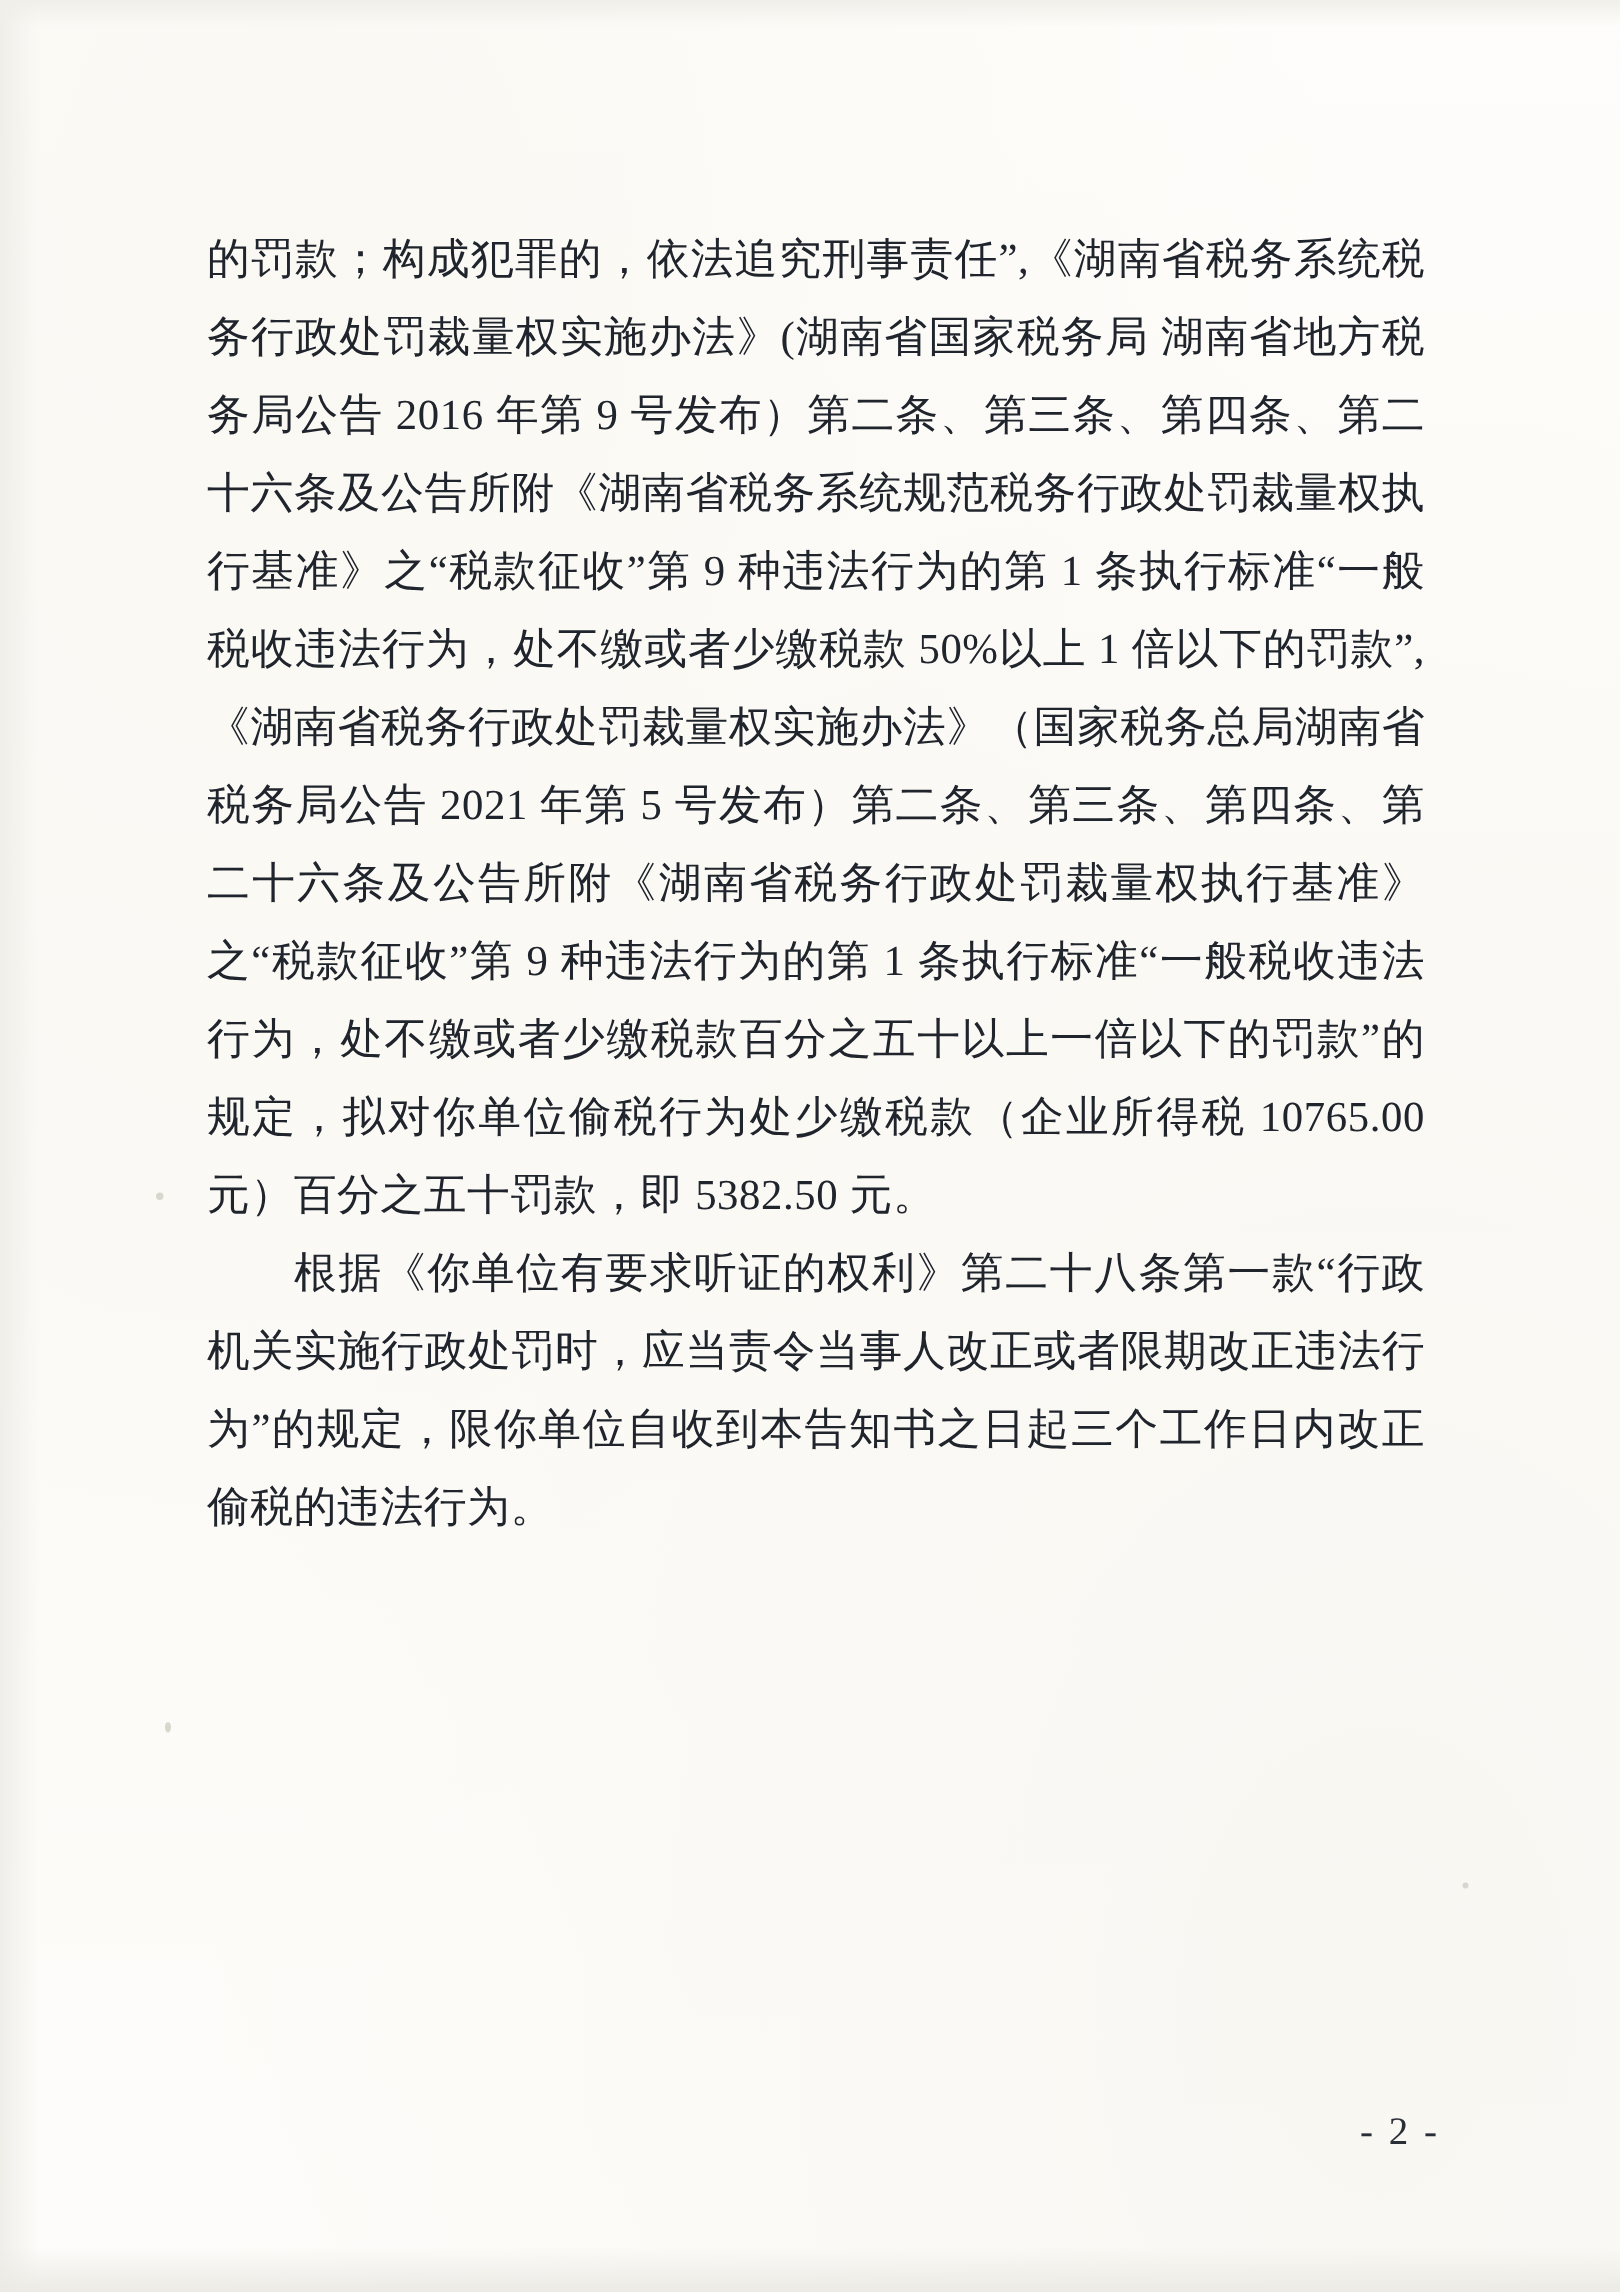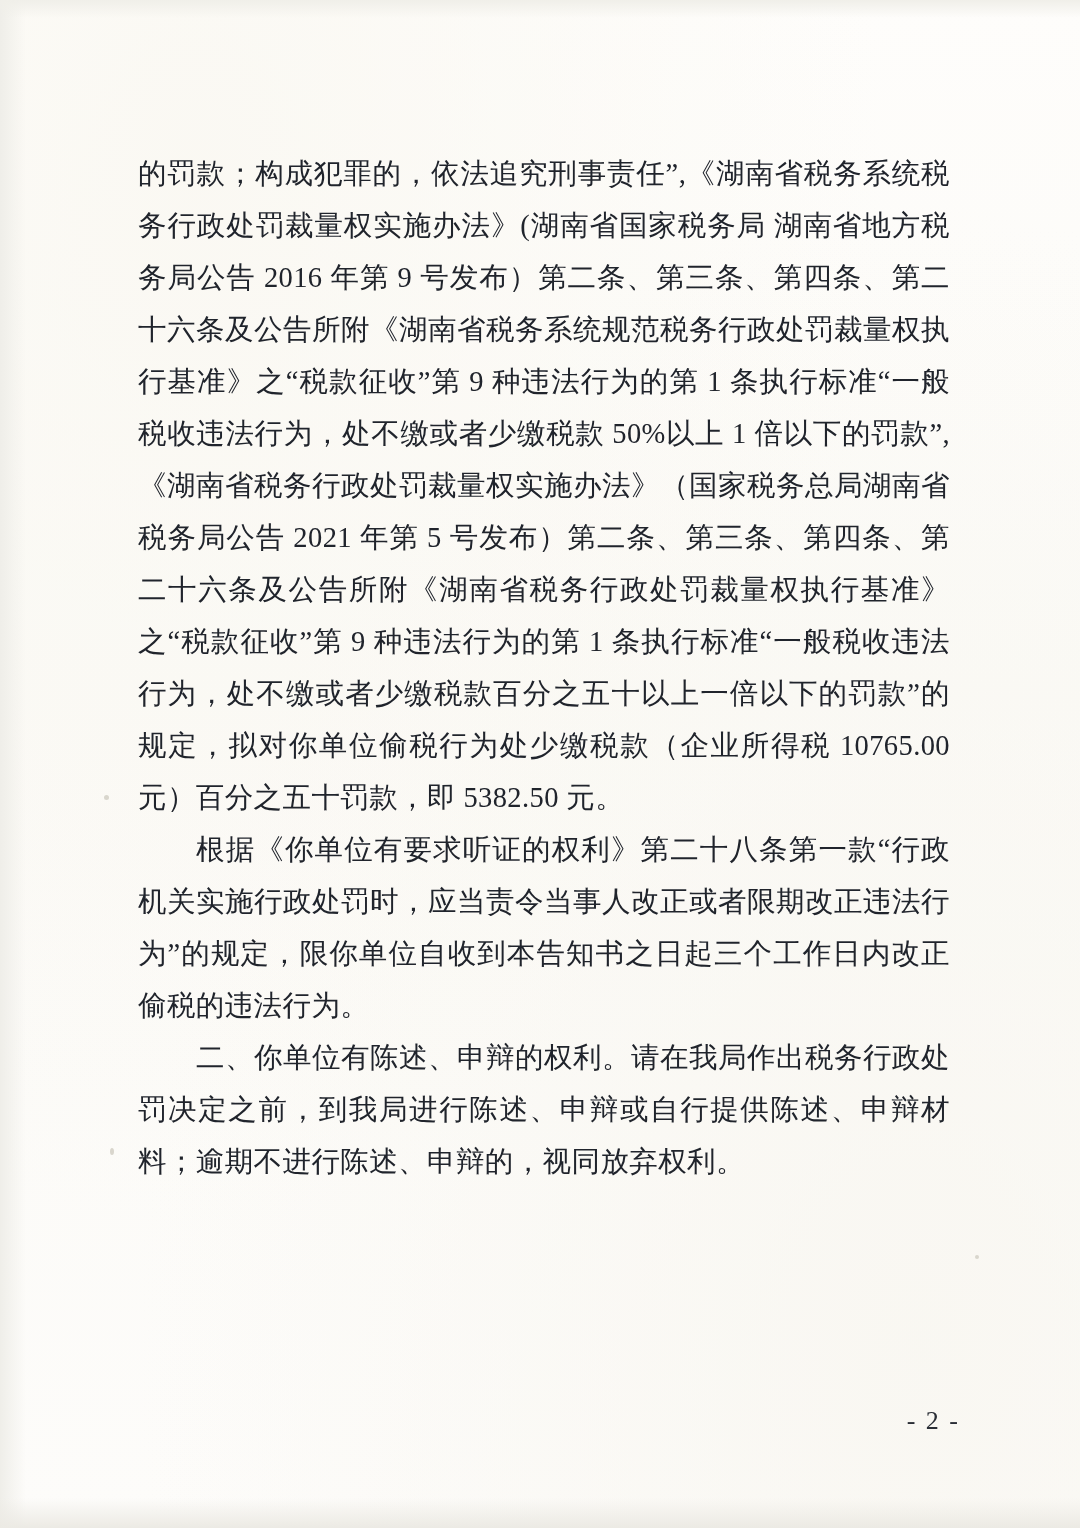--- a/index.html
+++ b/index.html
@@ -97,17 +97,16 @@
   <div class="scan-edge-top"></div>
   <div class="scan-edge-bottom"></div>
 
   <div class="speck" style="left:104px; top:795px; width:5px; height:5px;"></div>
   <div class="speck" style="left:110px; top:1148px; width:4px; height:7px;"></div>
   <div class="speck" style="left:975px; top:1255px; width:4px; height:4px;"></div>
 
   <div class="content">
     <p class="para">的罚款；构成犯罪的，依法追究刑事责任”,《湖南省税务系统税务行政处罚裁量权实施办法》(湖南省国家税务局 湖南省地方税务局公告 2016 年第 9 号发布）第二条、第三条、第四条、第二十六条及公告所附《湖南省税务系统规范税务行政处罚裁量权执行基准》之“税款征收”第 9 种违法行为的第 1 条执行标准“一般税收违法行为，处不缴或者少缴税款 50%以上 1 倍以下的罚款”,《湖南省税务行政处罚裁量权实施办法》（国家税务总局湖南省税务局公告 2021 年第 5 号发布）第二条、第三条、第四条、第二十六条及公告所附《湖南省税务行政处罚裁量权执行基准》之“税款征收”第 9 种违法行为的第 1 条执行标准“一般税收违法行为，处不缴或者少缴税款百分之五十以上一倍以下的罚款”的规定，拟对你单位偷税行为处少缴税款（企业所得税 10765.00 元）百分之五十罚款，即 5382.50 元。</p>
     <p class="para indent">根据《你单位有要求听证的权利》第二十八条第一款“行政机关实施行政处罚时，应当责令当事人改正或者限期改正违法行为”的规定，限你单位自收到本告知书之日起三个工作日内改正偷税的违法行为。</p>
-    <p class="para indent">二、你单位有陈述、申辩的权利。请在我局作出税务行政处罚决定之前，到我局进行陈述、申辩或自行提供陈述、申辩材料；逾期不进行陈述、申辩的，视同放弃权利。</p>
   </div>
 
   <div class="pageno">- 2 -</div>
 </div>
 
 </body></html>

